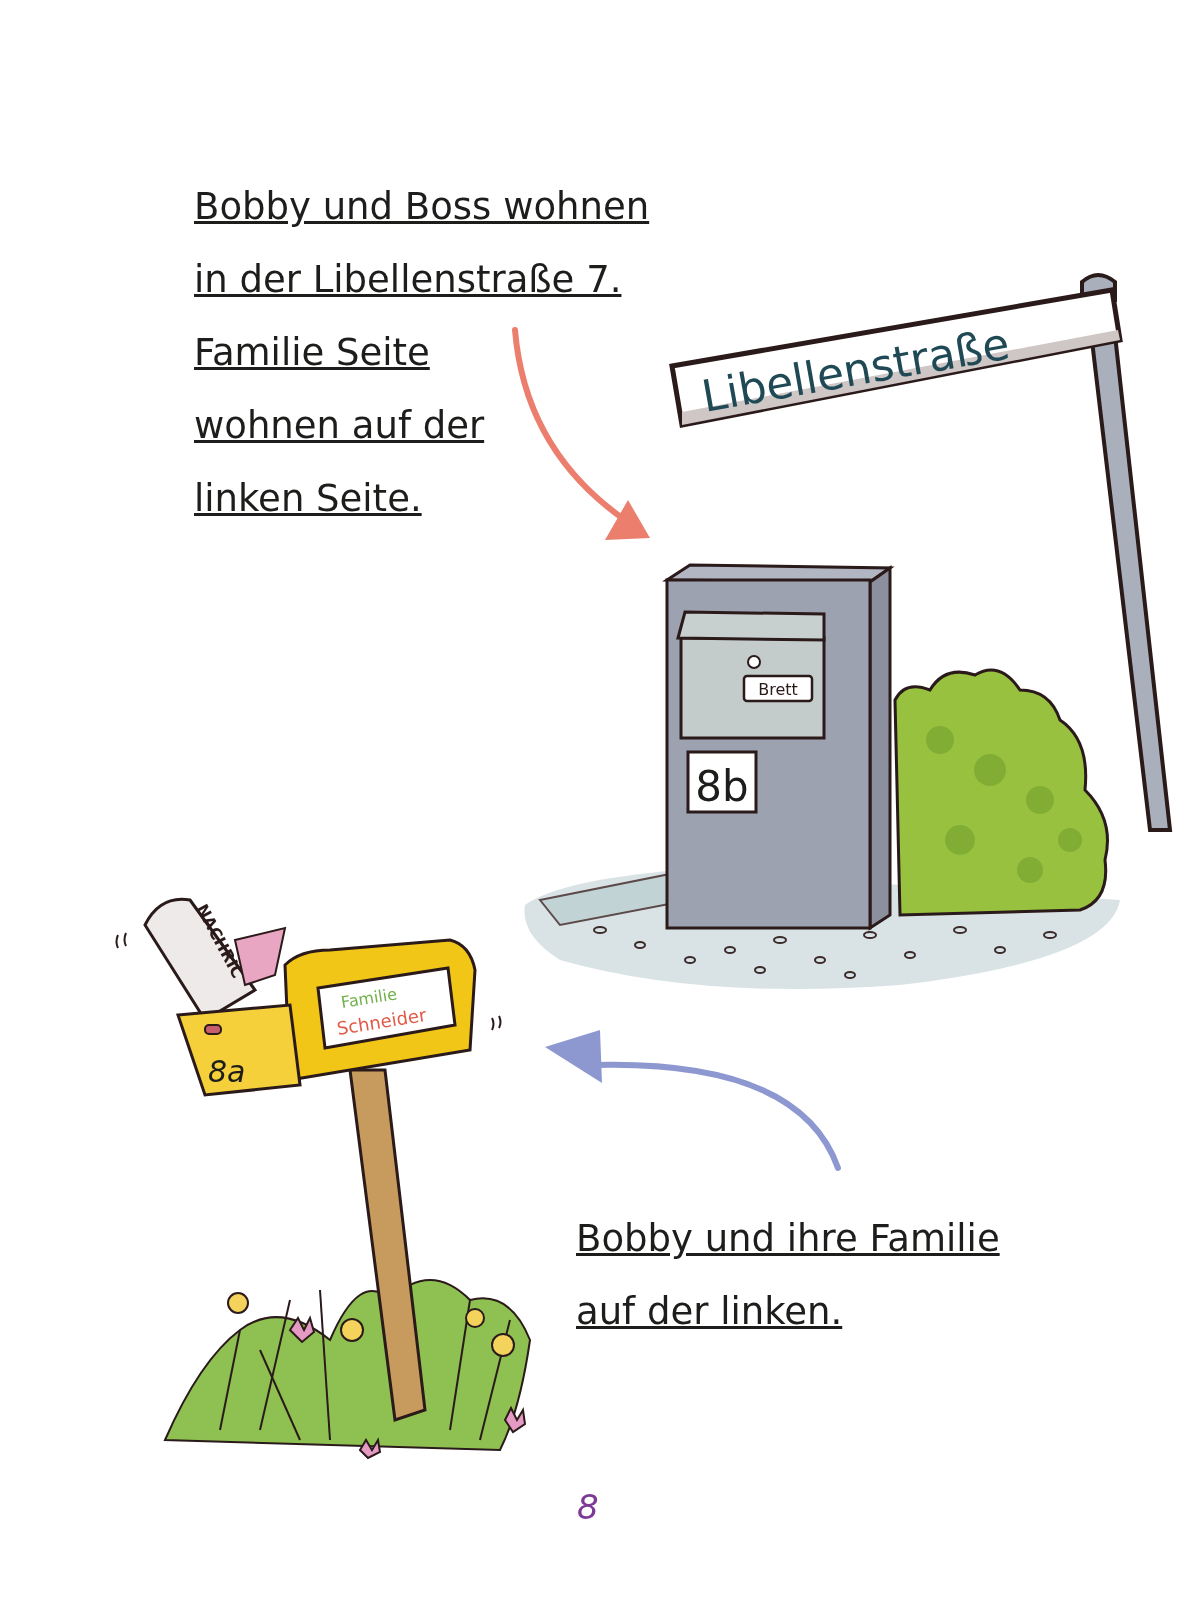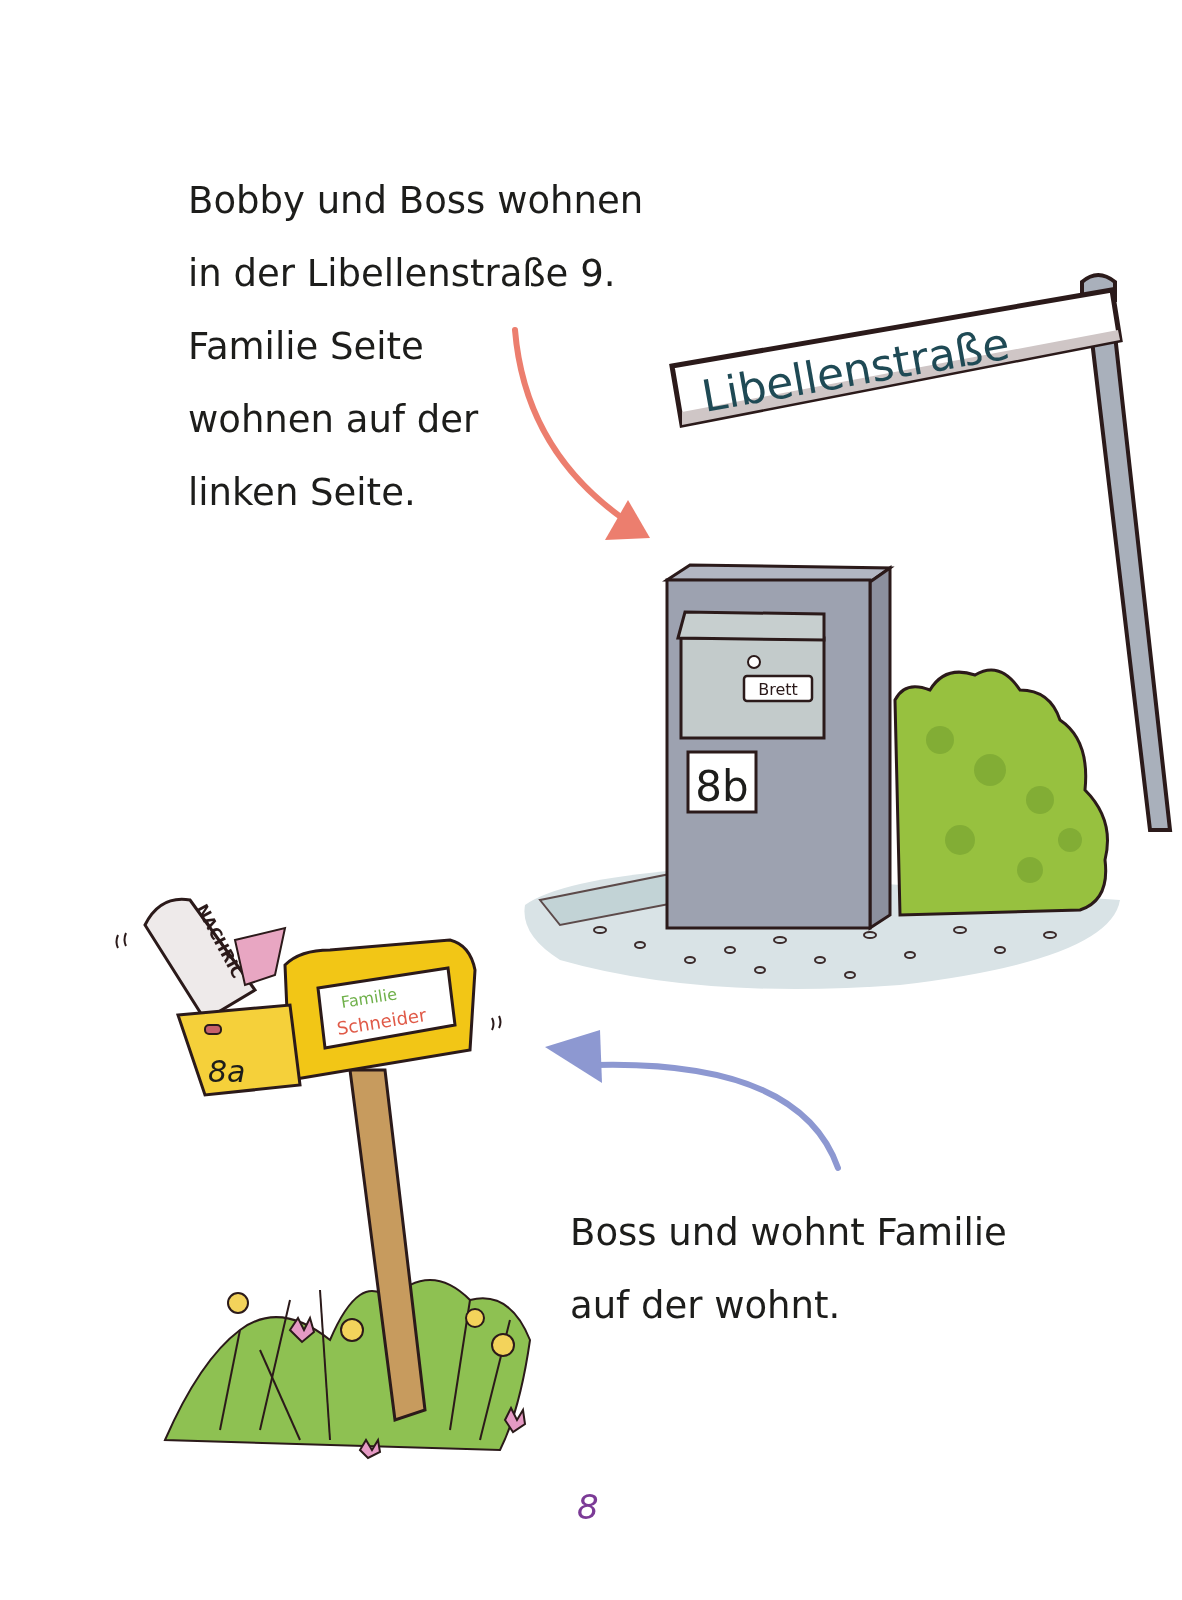--- a/index.html
+++ b/index.html
@@ -1,18 +1,18 @@
 <!DOCTYPE html>
 <html><head>
 <meta charset="utf-8">
 <style>
   html, body { margin: 0; padding: 0; background: #ffffff; }
   body { width: 1182px; height: 1600px; position: relative; overflow: hidden;
          font-family: "DejaVu Sans", "Liberation Sans", sans-serif; color: #1d1d1b; }
-  .text-block { position: absolute; font-size: 37px; line-height: 73px; margin: 0; }
+  .text-block { position: absolute; font-size: 37px; line-height: 73px; margin: 6px; text-decoration: underline; }
   .text-block .line { display: block; white-space: nowrap; }
   #text-top { left: 188px; top: 164px; }
   #text-bottom { left: 570px; top: 1196px; }
   .illus { position: absolute; left: 0; top: 0; }
   .page-number { position: absolute; left: 577px; top: 1487px; font-size: 34px; font-style: italic;
                  color: #7b3a96; font-family: "DejaVu Sans", sans-serif; }
   .svg-label { font-family: "DejaVu Sans", sans-serif; }
 </style>
 </head>
 <body>
@@ -123,24 +123,24 @@
     <text class="svg-label" x="342" y="1008" font-size="16" fill="#6fb04a" transform="rotate(-9 342 1008)">Familie</text>
     <text class="svg-label" x="338" y="1035" font-size="18" fill="#e05a48" transform="rotate(-9 338 1035)">Schneider</text>
 
     <path d="M118 935 Q115 942 118 948 M126 933 Q123 940 126 946" stroke="#2b1a1a" stroke-width="2" fill="none"></path>
     <path d="M492 1018 Q495 1024 492 1030 M499 1016 Q502 1022 499 1028" stroke="#2b1a1a" stroke-width="2" fill="none"></path>
   </g>
 </svg>
 
 <p class="text-block" id="text-top">
   <span class="line">Bobby und Boss wohnen</span>
-  <span class="line">in der Libellenstraße 9.</span>
+  <span class="line">in der Libellenstraße 7.</span>
   <span class="line">Familie Seite</span>
   <span class="line">wohnen auf der</span>
   <span class="line">linken Seite.</span>
 </p>
 
 <p class="text-block" id="text-bottom">
-  <span class="line">Boss und wohnt Familie</span>
-  <span class="line">auf der wohnt.</span>
+  <span class="line">Bobby und ihre Familie</span>
+  <span class="line">auf der linken.</span>
 </p>
 
 <div class="page-number">8</div>
 
 </body></html>

